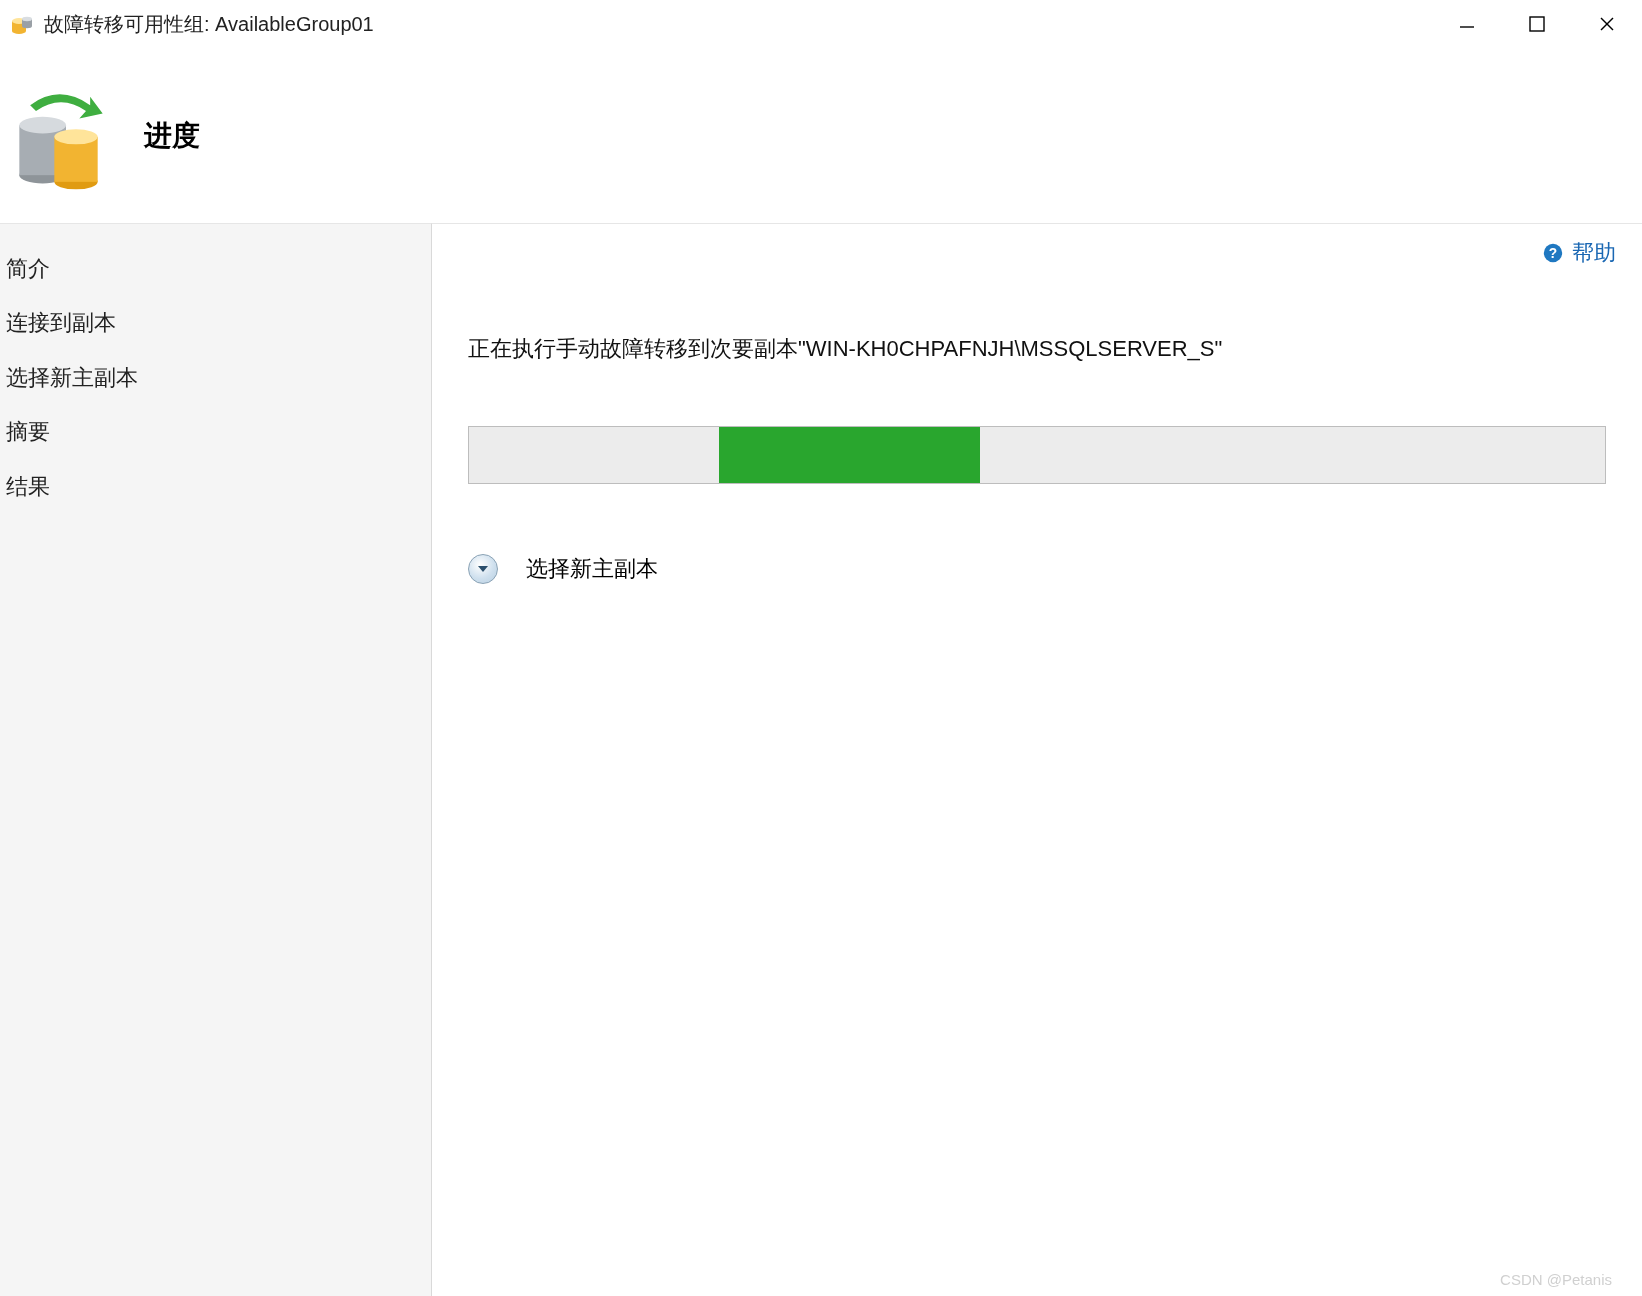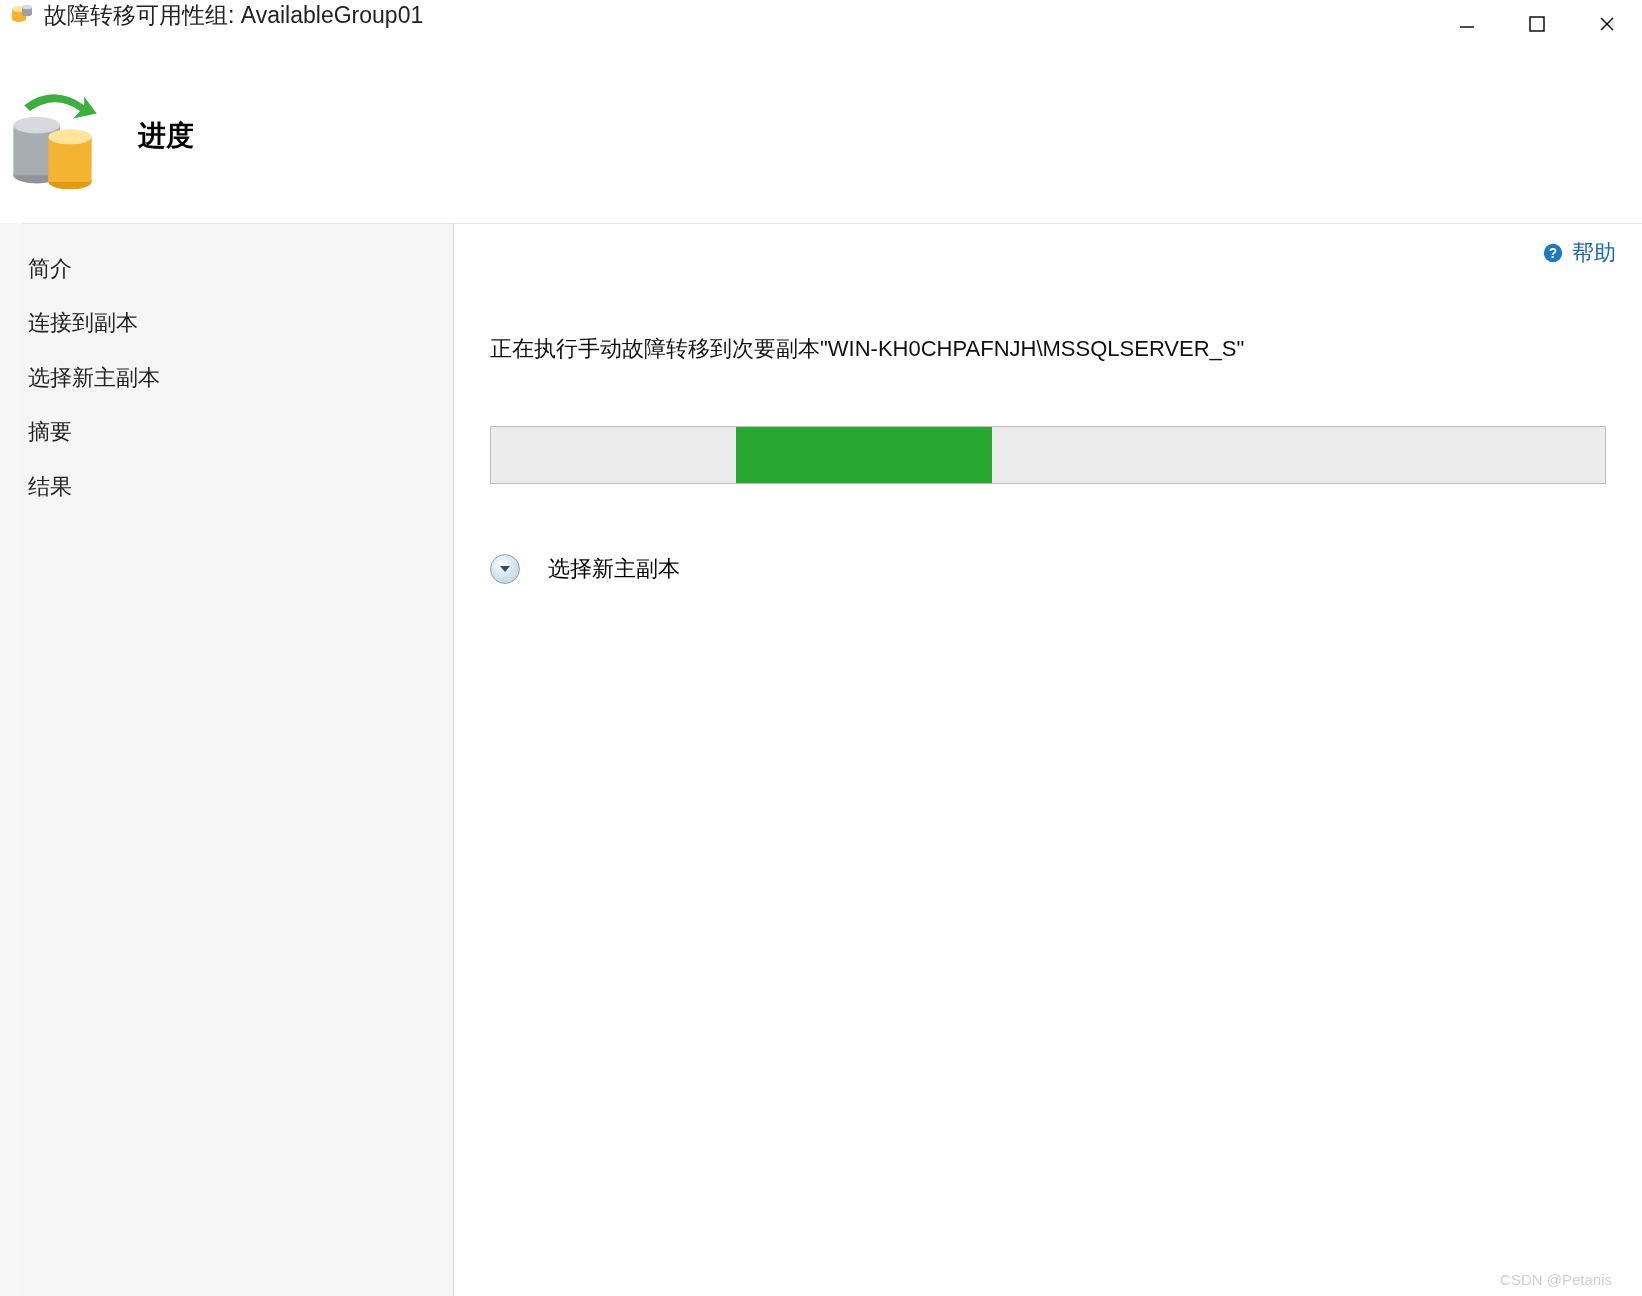--- a/index.html
+++ b/index.html
@@ -5,56 +5,56 @@
     * { margin:0; padding:0; box-sizing:border-box; }
     body {
       width:1642px; height:1296px;
       font-family:"Microsoft YaHei","Segoe UI",Tahoma,sans-serif;
       background:#fff;
       overflow:hidden;
     }
     
     .titlebar {
       height:48px;
-      display:flex; 
-      background:#fff;
-      font-size:23px; color:#222;
+      display:flex; align-items:center;
+      background:#fff;
+      font-size:20px; color:#222;
     }
     .titlebar .app-icon { width:24px; height:24px; margin:0 10px 0 10px; }
     .titlebar .title    { flex:1; }
     .win-controls { display:flex; height:100%; }
     .win-btn {
       width:70px; height:100%;
       display:flex; align-items:center; justify-content:center;
       font-size:18px; color:#111;
     }
     .win-btn svg { stroke:#000; stroke-width:1.4; fill:none; }
 
     
     .header {
       height:175px;
       display:flex; align-items:center;
+      padding-left:6px;
       background:#fff;
     }
     .header .big-icon { width:110px; height:130px; display:flex; align-items:center; justify-content:center; }
     .header .page-title { font-size:28px; font-weight:700; margin-left:28px; color:#000; }
 
     
     .body {
       display:flex;
       height:calc(100% - 48px - 175px);
       background:#f6f6f6;
     }
     .sidebar {
       width:432px;
       background:#f5f5f5;
       border-top:1px solid #e6e6e6;
       border-right:1px solid #d9d9d9;
       padding-top:18px;
-      margin-left:22px;
     }
     .sidebar-item {
       font-size:22px;
       color:#222;
       padding:14px 8px 14px 6px;
       line-height:1.2;
     }
 
     .main {
       flex:1;

